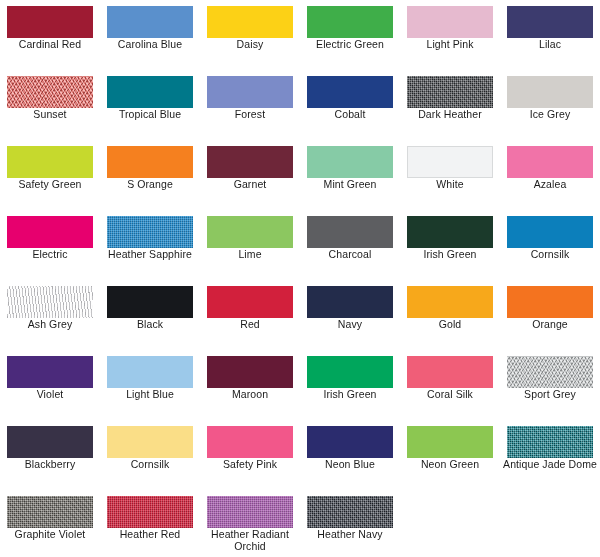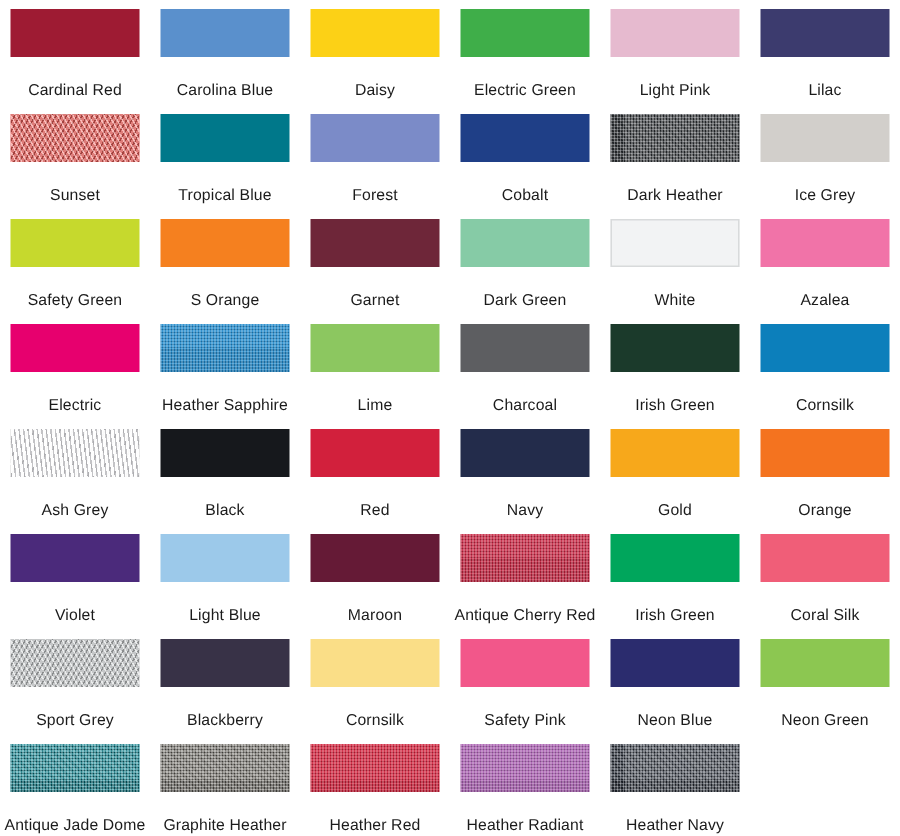--- a/index.html
+++ b/index.html
@@ -63,21 +63,21 @@
     background-image:
       repeating-linear-gradient(60deg, rgba(255,255,255,0.42) 0 1px, rgba(0,0,0,0.10) 1px 3px),
       repeating-linear-gradient(-60deg, rgba(0,0,0,0.26) 0 1px, rgba(255,255,255,0.26) 1px 3px);
   }
   .tex-ash {
     background-image:
       repeating-linear-gradient(83deg, rgba(150,150,155,0.55) 0 1px, rgba(255,255,255,0.9) 1px 3px),
       repeating-linear-gradient(-70deg, rgba(120,120,128,0.30) 0 1px, rgba(255,255,255,0.75) 1px 4px);
   }
   .swatch-label {
-    margin-top: 16px;
+    margin-top: 0;
     font-size: 10.5px;
     line-height: 12px;
     color: #1b1b1b;
     text-align: center;
     width: 96px;
     letter-spacing: 0.1px;
   }
 </style>
 </head>
 <body>
@@ -142,21 +142,21 @@
     <div class="swatch-cell">
       <div class="swatch-chip" style="background: rgb(245, 128, 31);"></div>
       <div class="swatch-label">S  Orange</div>
     </div>
     <div class="swatch-cell">
       <div class="swatch-chip" style="background: rgb(110, 38, 57);"></div>
       <div class="swatch-label">Garnet</div>
     </div>
     <div class="swatch-cell">
       <div class="swatch-chip" style="background: rgb(134, 203, 166);"></div>
-      <div class="swatch-label">Dark Green</div>
+      <div class="swatch-label">Mint Green</div>
     </div>
     <div class="swatch-cell">
       <div class="swatch-chip bordered" style="background: rgb(242, 243, 244);"></div>
       <div class="swatch-label">White</div>
     </div>
     <div class="swatch-cell">
       <div class="swatch-chip" style="background: rgb(241, 115, 168);"></div>
       <div class="swatch-label">Azalea</div>
     </div>
     <div class="swatch-cell">
@@ -217,26 +217,20 @@
     </div>
     <div class="swatch-cell">
       <div class="swatch-chip" style="background: rgb(156, 201, 234);"></div>
       <div class="swatch-label">Light Blue</div>
     </div>
     <div class="swatch-cell">
       <div class="swatch-chip" style="background: rgb(101, 26, 54);"></div>
       <div class="swatch-label">Maroon</div>
     </div>
     <div class="swatch-cell">
-      <div class="swatch-chip" style="background: rgb(195, 31, 60);">
-        <div class="tex tex-heather"></div>
-      </div>
-      <div class="swatch-label">Antique Cherry Red</div>
-    </div>
-    <div class="swatch-cell">
       <div class="swatch-chip" style="background: rgb(0, 166, 92);"></div>
       <div class="swatch-label">Irish Green</div>
     </div>
     <div class="swatch-cell">
       <div class="swatch-chip" style="background: rgb(240, 94, 120);"></div>
       <div class="swatch-label">Coral Silk</div>
     </div>
     <div class="swatch-cell">
       <div class="swatch-chip" style="background: rgb(207, 210, 212);">
         <div class="tex tex-speckle"></div>
@@ -266,21 +260,21 @@
     <div class="swatch-cell">
       <div class="swatch-chip" style="background: rgb(0, 128, 142);">
         <div class="tex tex-heavy"></div>
       </div>
       <div class="swatch-label">Antique Jade Dome</div>
     </div>
     <div class="swatch-cell">
       <div class="swatch-chip" style="background: rgb(110, 106, 99);">
         <div class="tex tex-heavy"></div>
       </div>
-      <div class="swatch-label">Graphite Heather</div>
+      <div class="swatch-label">Graphite Violet</div>
     </div>
     <div class="swatch-cell">
       <div class="swatch-chip" style="background: rgb(206, 28, 55);">
         <div class="tex tex-heather"></div>
       </div>
       <div class="swatch-label">Heather Red</div>
     </div>
     <div class="swatch-cell">
       <div class="swatch-chip" style="background: rgb(166, 90, 174);">
         <div class="tex tex-heather"></div>

